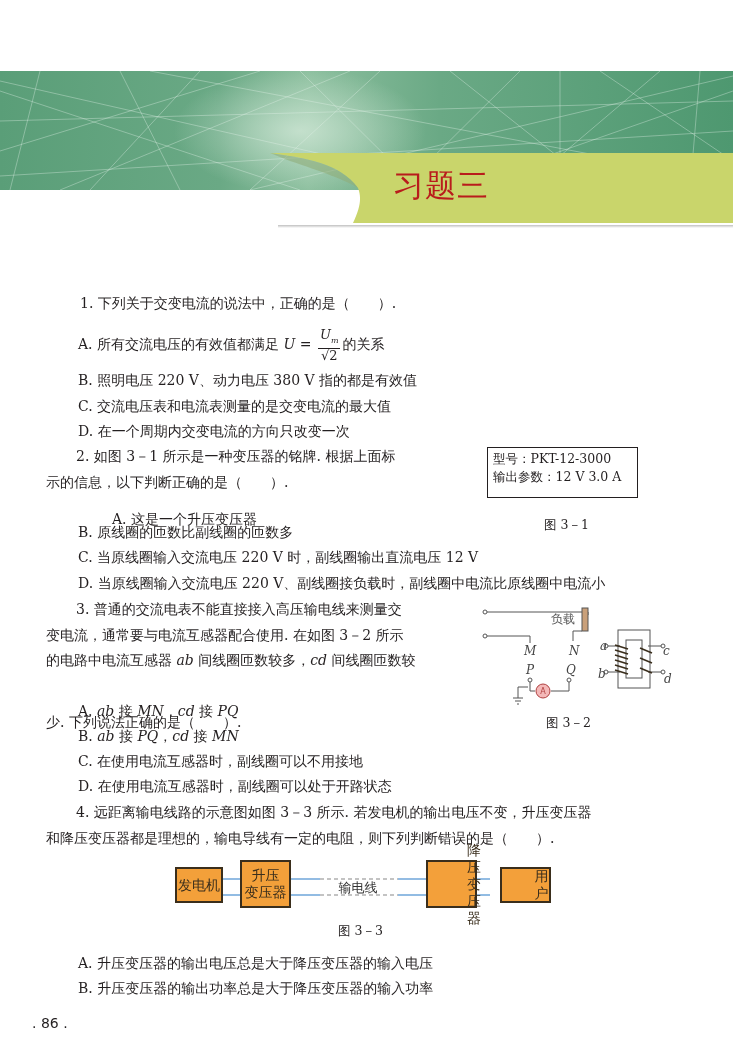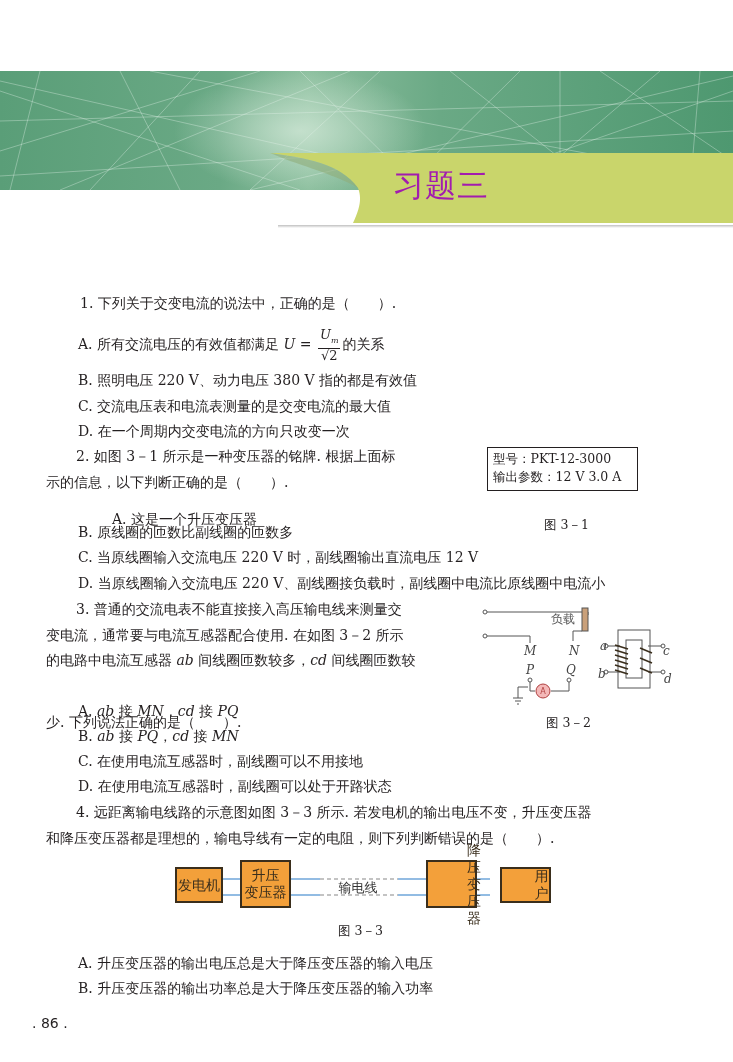--- a/index.html
+++ b/index.html
@@ -17,30 +17,30 @@
     overflow:hidden;
   }
   .banner svg { position:absolute; left:0; top:0; }
   .ribbon {
     position:absolute; left:270px; top:153px; width:463px; height:72px;
   }
   .ribbon svg { position:absolute; left:0; top:0; }
   .title {
     position:absolute; left:393px; top:165px;
     font-family:"DejaVu Sans","Liberation Sans",sans-serif;
-    font-size:31px; color:#a21caf; letter-spacing:1px;
+    font-size:31px; color:#b91c1c; letter-spacing:1px;
   }
   .line { position:absolute; font-size:14px; line-height:20px; white-space:nowrap; }
   .it { font-style:italic; }
   .frac { display:inline-block; vertical-align:middle; text-align:center; margin:0 2px; font-size:13px; line-height:14px; }
   .frac .num { display:block; border-bottom:1px solid #231f20; padding:0 2px; font-style:italic; }
   .frac .num sub { font-size:8px; }
   .frac .den { display:block; }
   .nameplate {
-    position:absolute; left:487px; top:447px; width:151px; height:44px;
+    position:absolute; left:487px; top:447px; width:151px; height:51px;
     border:1.5px solid #231f20; box-sizing:border-box;
     padding:2px 5px; font-size:12.5px; line-height:18px;
   }
   .caption { position:absolute; font-size:12.5px; }
   .flow-box {
     position:absolute; background:#f3a03a; border:2px solid #3a2e1c;
     box-sizing:border-box; display:flex; align-items:center; justify-content:center;
     text-align:center; font-size:14px; line-height:17px; color:#3a2e1c;
   }
   .page-num { position:absolute; left:32px; top:1015px; font-family:"DejaVu Sans","Liberation Sans",sans-serif; font-size:14px; }

